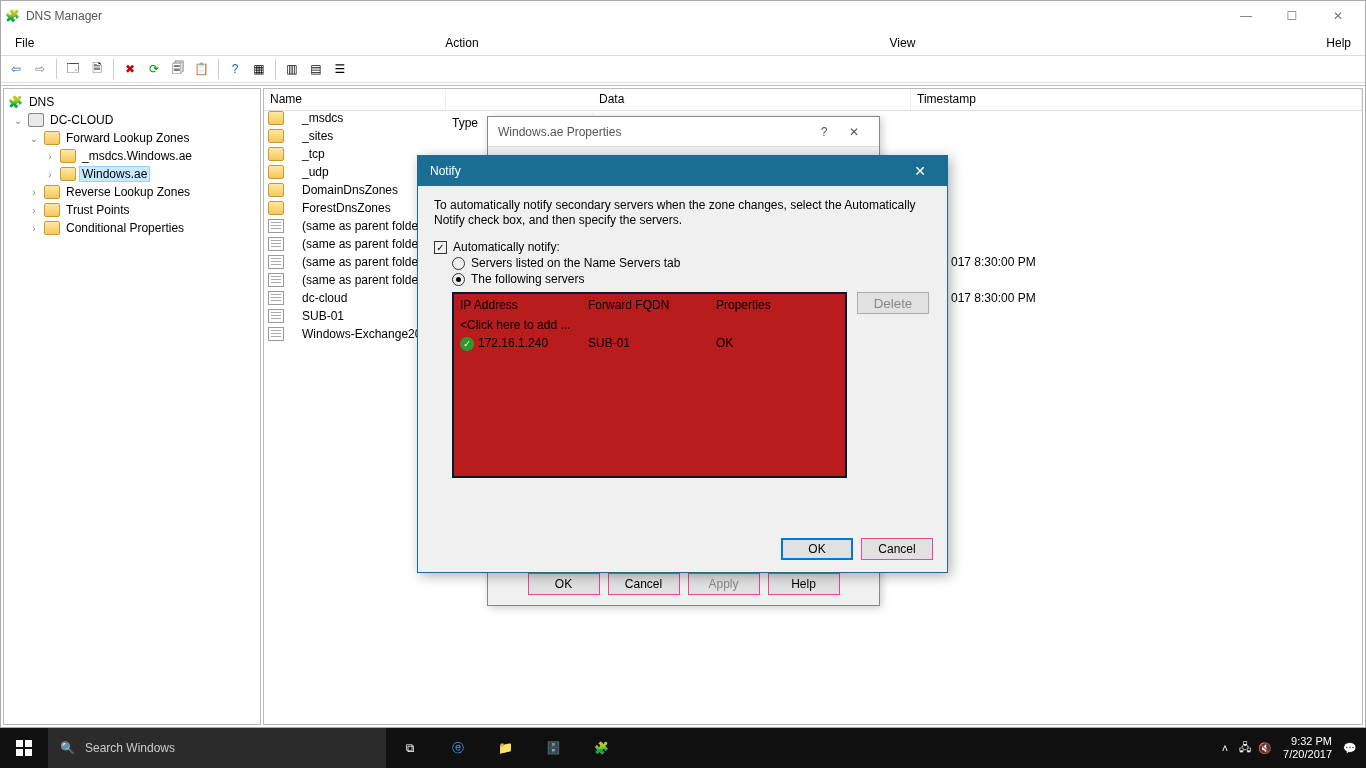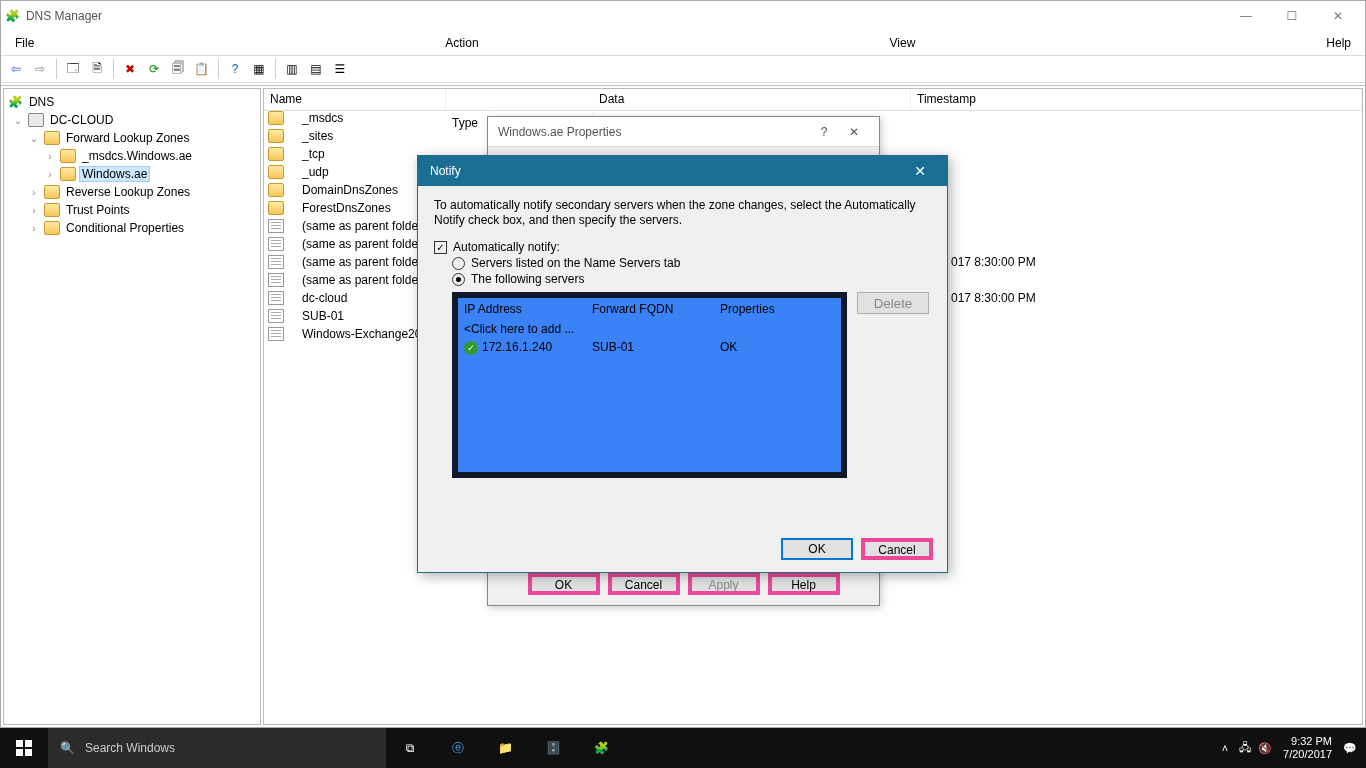--- a/index.html
+++ b/index.html
@@ -35,36 +35,36 @@
 .list-body .row .c{padding:0 6px;}
 .row-ico{width:16px;height:14px;margin:0 4px;}
 .file-ico{background:#fefefe;border:1px solid #999;position:relative;}
 .file-ico:after{content:"";position:absolute;left:2px;right:2px;top:2px;height:1px;background:#aaa;box-shadow:0 3px 0 #aaa,0 6px 0 #aaa;}
 
 .props-dlg{position:absolute;left:487px;top:116px;width:393px;height:490px;background:#f0f0f0;border:1px solid #888;box-shadow:2px 2px 8px rgba(0,0,0,.2);}
 .props-title{height:30px;display:flex;align-items:center;padding:0 10px;background:#fff;border-bottom:1px solid #ddd;color:#555;}
 .props-title span{flex:1;}
 .props-title .xbtn{width:30px;text-align:center;}
 .props-btns{position:absolute;bottom:10px;left:0;right:0;display:flex;justify-content:center;gap:8px;}
-.props-btns button,.notify-btns button{width:72px;height:22px;background:#e1e1e1;border:4px solid #ec4899;font-family:inherit;font-size:12px;}
+.props-btns button,.notify-btns button{width:72px;height:22px;background:#e1e1e1;border:1px solid #ec4899;font-family:inherit;font-size:12px;}
 .props-btns button.dis{color:#888;}
 
 .notify-dlg{position:absolute;left:417px;top:155px;width:531px;height:418px;background:#f0f0f0;border:1px solid #246a8e;box-shadow:3px 3px 12px rgba(0,0,0,.3);}
 .notify-title{height:30px;background:#1b6e93;color:#fff;display:flex;align-items:center;padding:0 12px;}
 .notify-title span{flex:1;}
 .notify-title .xbtn{width:30px;text-align:center;font-size:14px;cursor:pointer;}
 .notify-body{padding:12px 16px 8px 16px;}
 .instr{line-height:15px;margin-bottom:12px;}
 .chk-row,.radio-row{display:flex;align-items:center;gap:6px;margin:2px 0 2px 0;}
 .chk{width:13px;height:13px;border:1px solid #333;display:flex;align-items:center;justify-content:center;font-size:10px;}
 .radio{width:13px;height:13px;border:1px solid #333;border-radius:50%;display:flex;align-items:center;justify-content:center;}
 .radio .dot{width:5px;height:5px;border-radius:50%;background:#000;}
 .radio-group{margin-left:18px;}
 .srv-block{margin-left:18px;margin-top:6px;display:flex;gap:10px;align-items:flex-start;}
-.srv-list{width:395px;height:186px;border:6px solid #0f172a;background:#3b82f6;}
+.srv-list{width:395px;height:186px;border:2px solid #0f172a;background:#b91c1c;}
 .srv-head{display:flex;height:22px;}
 .srv-head .sc{padding:4px 6px;}
 .sc-ip{width:128px;}
 .sc-fqdn{width:128px;}
 .sc-val{flex:1;}
 .srv-rows .srow{display:flex;height:18px;align-items:center;}
 .srv-rows .srow .sc{padding:0 6px;}
 .addhint{color:#000;padding-left:20px;}
 .ok-badge{width:14px;height:14px;border-radius:50%;background:#2e9a2e;color:#fff;display:inline-flex;align-items:center;justify-content:center;font-size:9px;margin-right:4px;}
 .del-btn{width:72px;height:22px;background:#e1e1e1;border:1px solid #adadad;color:#888;}

